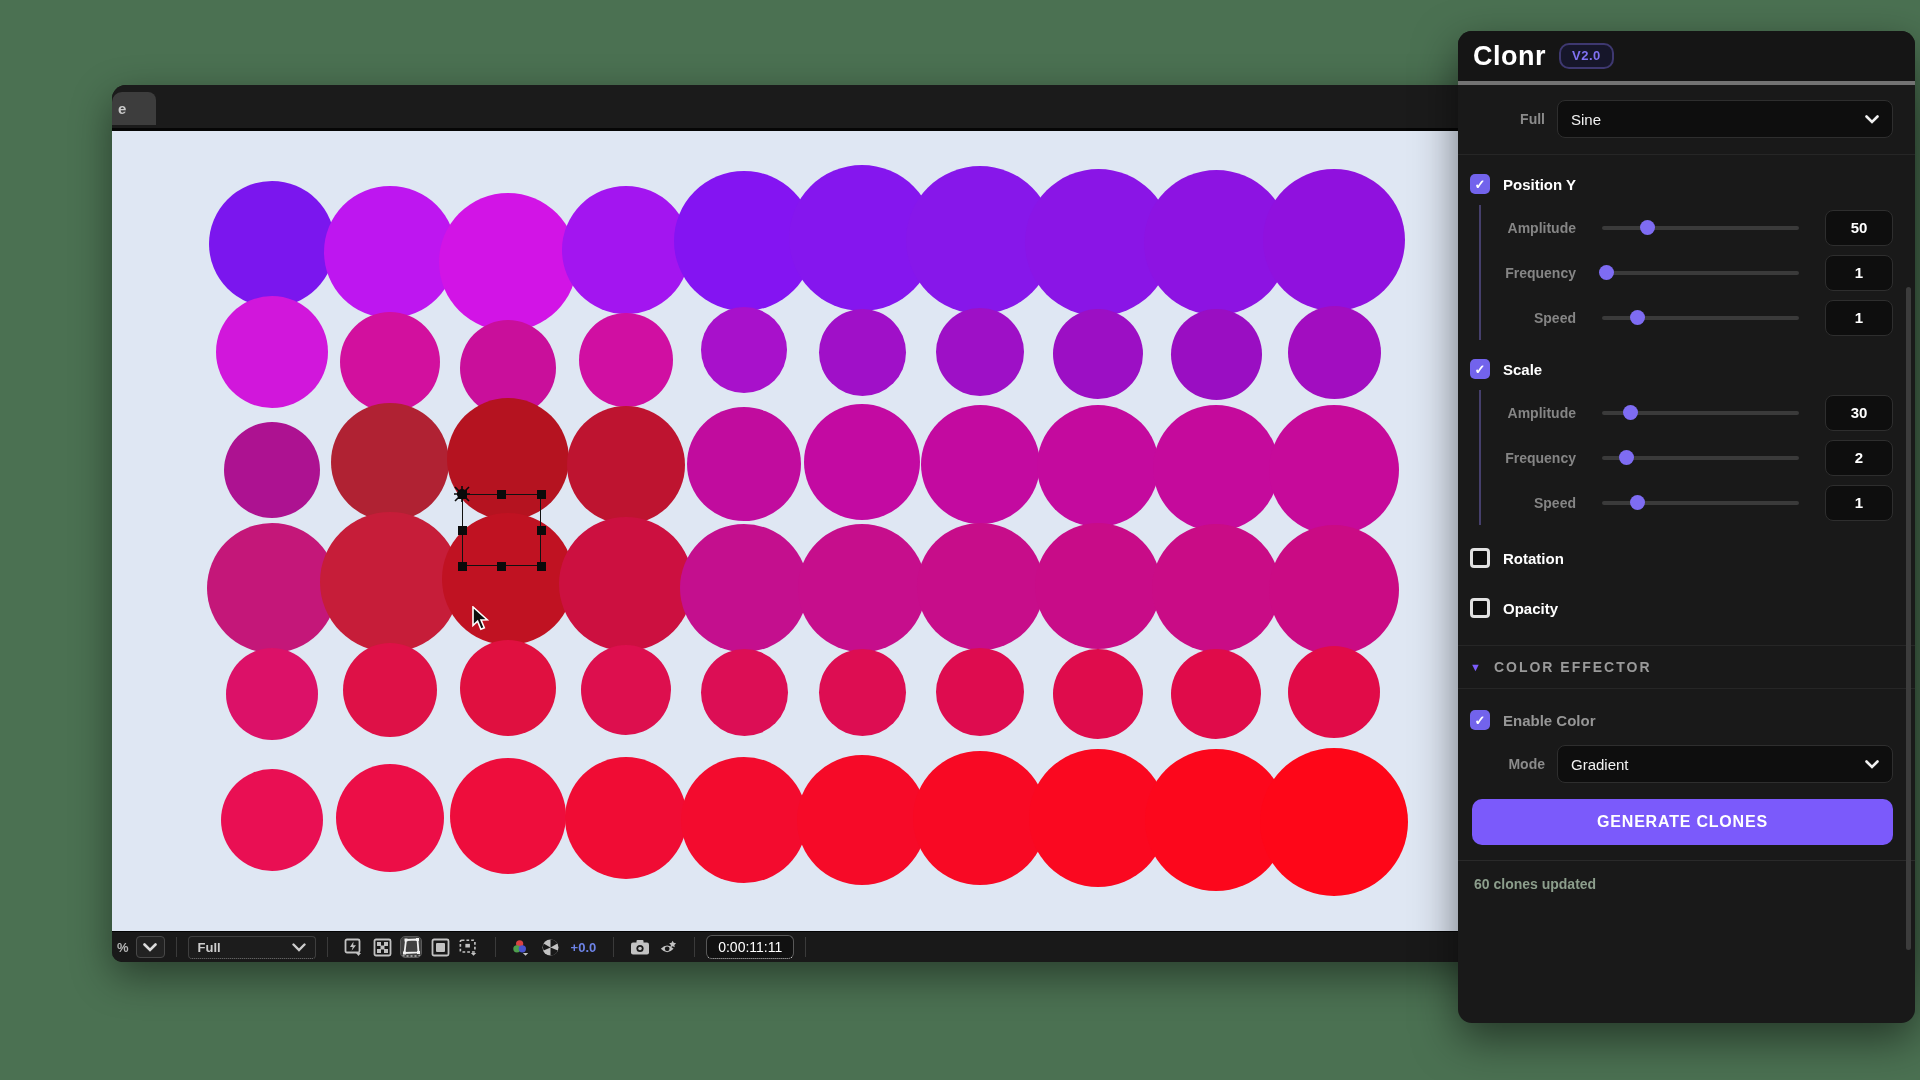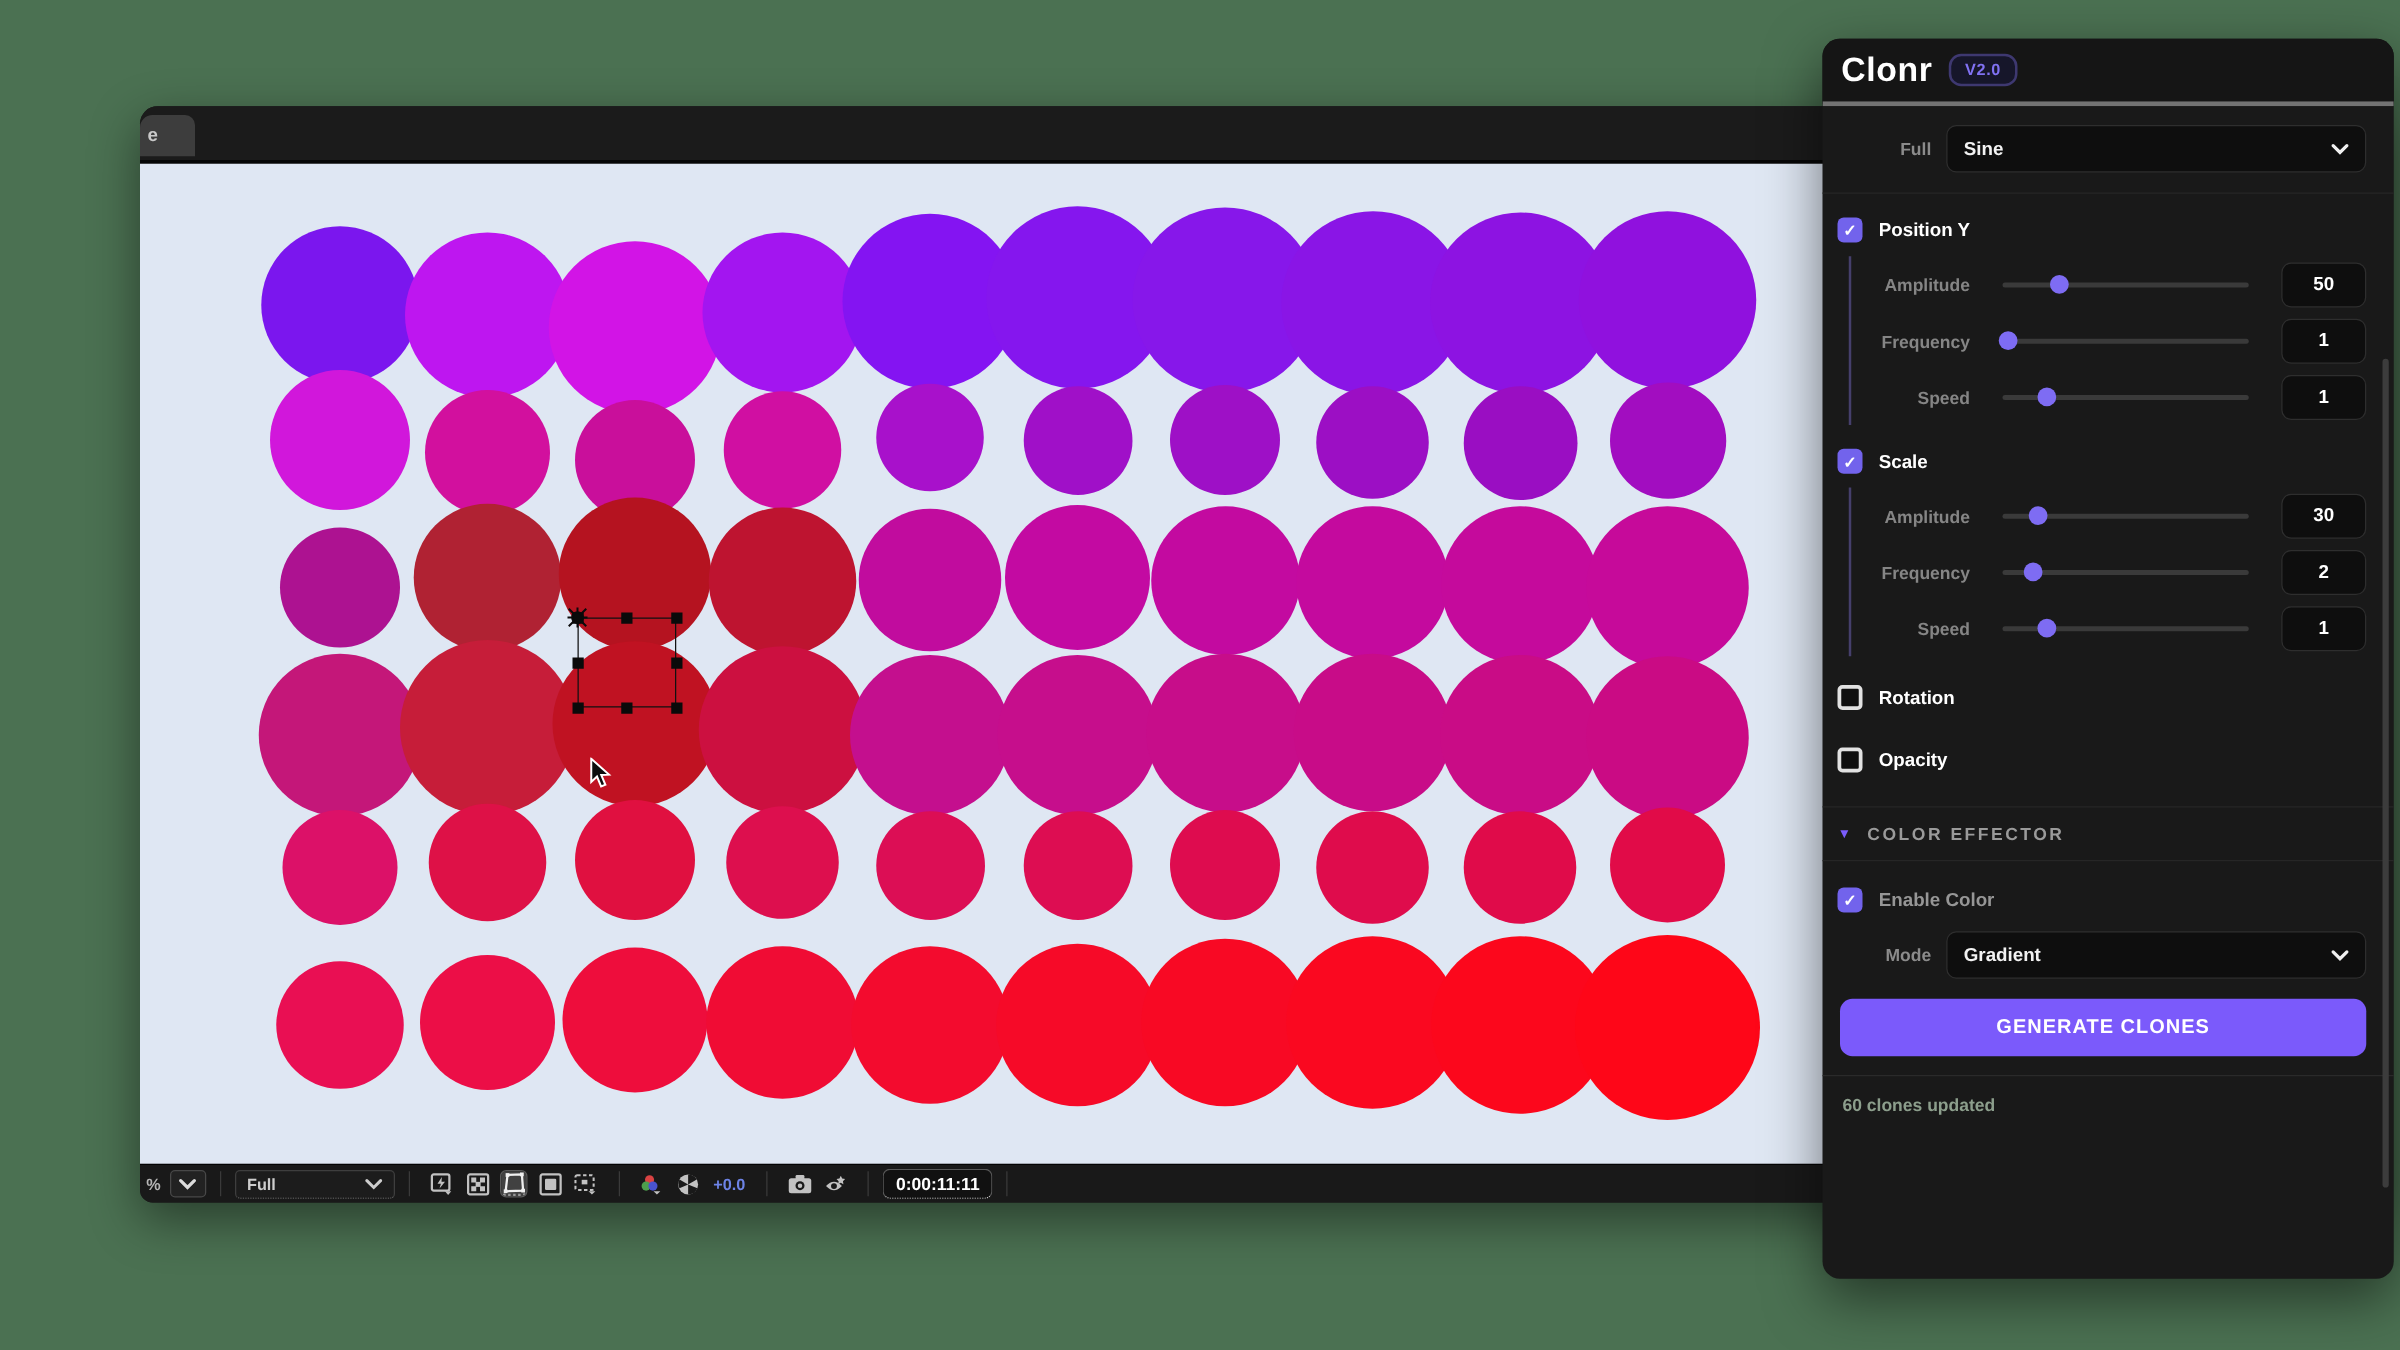--- a/index.html
+++ b/index.html
@@ -35,36 +35,36 @@
   .tb-div{width:1px;height:20px;background:#3a3a3a;margin:0 11px;}
   .tb-dd{width:128px;height:23px;background:#1c1c1c;border:1.5px solid #3e3e3e;border-radius:4px;
     display:flex;align-items:center;justify-content:space-between;padding:0 9px;
     color:#cdcdcd;font-size:13px;font-weight:700;border-bottom:1px dotted #777;}
   .tb-ic{width:20px;height:20px;margin:0 4.5px;display:flex;align-items:center;justify-content:center;}
   .tb-ic.sel{background:#414141;border-radius:4px;outline:1px solid #5a5a5a;
     border-bottom:2px dotted #999;}
   .tb-exp{color:#6D83E6;font-size:13px;font-weight:700;margin:0 6px;}
   .tb-tc{width:88px;height:24px;background:#111;border:1.5px solid #585858;border-radius:6px;
     display:flex;align-items:center;justify-content:center;color:#fff;font-size:14px;
-    font-weight:700;font-family:"Liberation Sans",sans-serif;border-bottom:1px dotted #cfcfcf;}
+    font-weight:400;font-family:"Liberation Sans",sans-serif;border-bottom:1px dotted #cfcfcf;}
 
   
   .panel{position:absolute;left:1458px;top:31px;width:457px;height:992px;background:#191919;
     border-radius:14px;box-shadow:0 16px 44px rgba(0,0,0,.5);z-index:50;}
   .p-header{height:54px;display:flex;align-items:center;padding:0 15px;background:#151515;
     border-bottom:4px solid #737373;border-radius:14px 14px 0 0;}
   .p-title{color:#fff;font-size:27px;font-weight:800;letter-spacing:.5px;}
   .p-badge{margin-left:13px;padding:3px 11px 4px;border:2px solid #3E3870;border-radius:10px;
     background:#16162a;color:#8071F2;font-size:13px;font-weight:800;letter-spacing:.5px;}
   .lab-row{display:grid;grid-template-columns:73px 1fr;gap:12px;align-items:center;}
   .type-wrap{padding:15px 22px 16px 14px;border-bottom:1px solid #262626;}
   .f-label{color:#8b8b8b;font-weight:700;font-size:14px;text-align:right;}
   .dropdown{height:38px;background:#0e0e0e;border:1.5px solid #2e2e2e;border-radius:8px;
     display:flex;align-items:center;justify-content:space-between;padding:0 13px;
-    color:#f2f2f2;font-weight:700;font-size:15px;}
+    color:#f2f2f2;font-weight:400;font-size:15px;}
   .chev{width:14px;height:9px;}
   .effectors{padding:8px 22px 0 12px;}
   .check-row{display:flex;align-items:center;gap:13px;height:42px;}
   .checkbox{width:20px;height:20px;flex:0 0 20px;border-radius:5px;display:flex;
     align-items:center;justify-content:center;}
   .checkbox .tick{display:none;color:#fff;font-weight:900;font-size:13px;line-height:1;}
   .checkbox.on{background:#7263EC;}
   .checkbox.on .tick{display:block;}
   .checkbox.off{border:3px solid #E2E2E2;border-radius:4px;background:#101010;}
   .check-label{color:#fff;font-weight:700;font-size:15px;}

